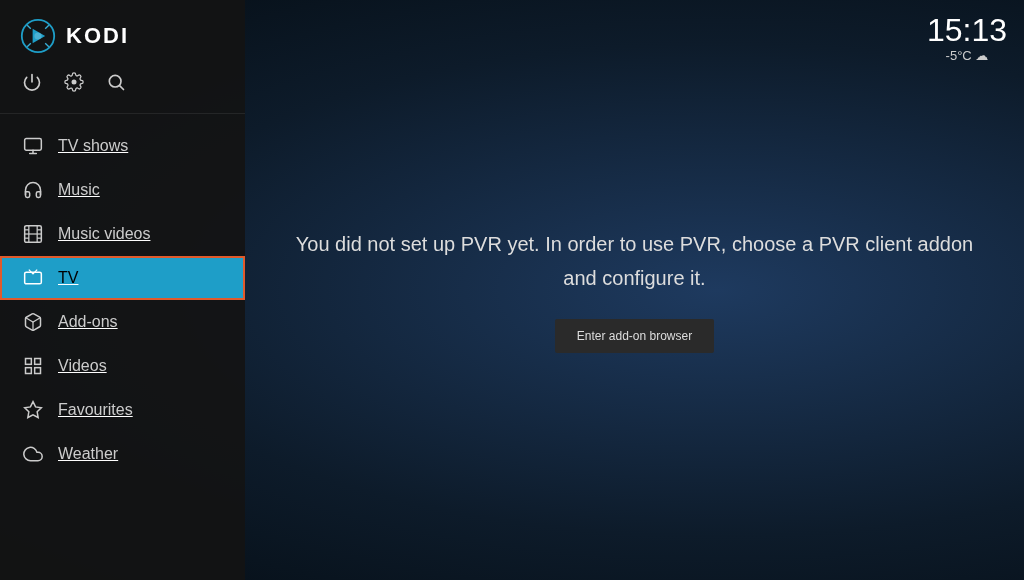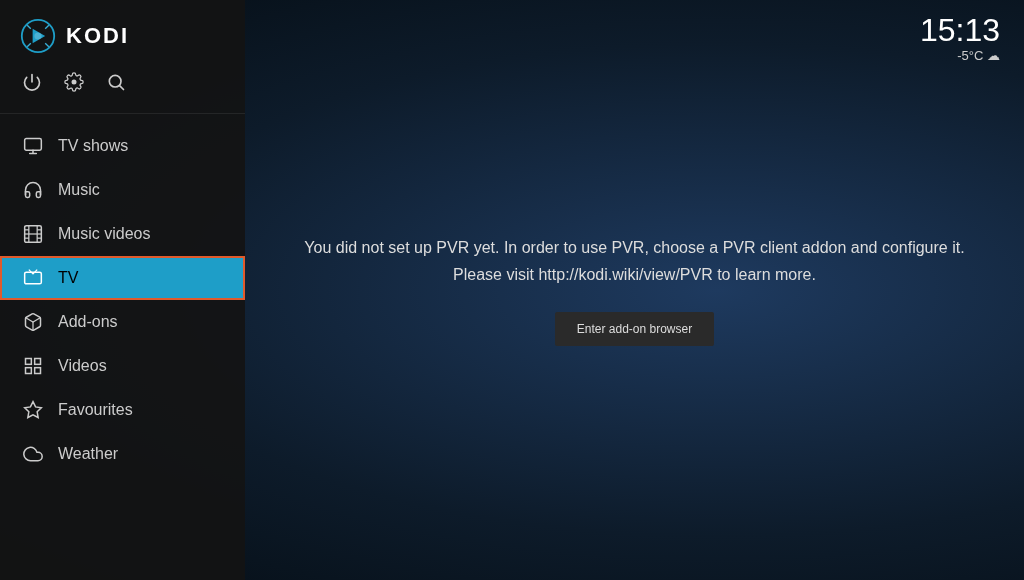--- a/index.html
+++ b/index.html
@@ -71,20 +71,21 @@
       height: 1px;
       background: rgba(255,255,255,0.08);
       margin: 0 0 6px 0;
     }
 
     .nav-items {
       display: flex;
       flex-direction: column;
       flex: 1;
       padding: 4px 0;
+      text-decoration: underline;
     }
 
     .nav-item {
       display: flex;
       align-items: center;
       gap: 14px;
       padding: 11px 22px;
       cursor: pointer;
       font-size: 16px;
       color: #ccc;
@@ -113,21 +114,21 @@
       display: flex;
       align-items: center;
       justify-content: center;
       flex-direction: column;
       padding: 30px;
       text-align: center;
       gap: 20px;
     }
 
     .pvr-message {
-      font-size: 16px;
+      font-size: 20px;
       color: #ddd;
       line-height: 1.7;
       max-width: 680px;
     }
 
     .buttons-row {
       display: flex;
       gap: 16px;
       margin-top: 4px;
     }
@@ -139,22 +140,22 @@
       padding: 10px 22px;
       font-size: 12px;
       cursor: pointer;
       border-radius: 2px;
     }
 
     
     .clock-area {
       position: absolute;
       top: 14px;
-      right: 24px;
-      text-align: right;
+      right: 17px;
+      text-align: center;
       z-index: 20;
     }
 
     .clock-time {
       font-size: 32px;
       font-weight: 300;
       color: #fff;
       line-height: 1;
     }
 
@@ -298,21 +299,20 @@
         </span>
         <span>Weather</span>
       </div>
 
     </nav>
   </div>
 
   <div class="main-content">
     <div class="pvr-message">
       <span>You did not set up PVR yet. In order to use PVR, choose a PVR client addon and configure it.</span><br>
-      <span>Please visit http://kodi.wiki/view/PVR to learn more.</span>
     </div>
     <div class="buttons-row">
       <button class="action-btn">Enter add-on browser</button>
     </div>
   </div>
 
   <div class="clock-area">
     <div class="clock-time">15:13</div>
     <div class="clock-info">-5°C ☁</div>
   </div>

